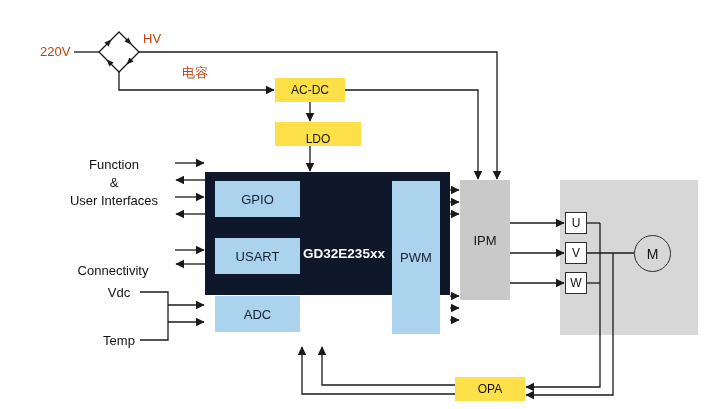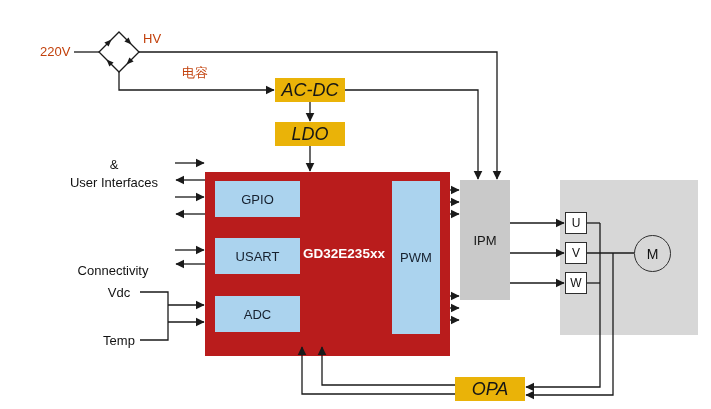--- a/index.html
+++ b/index.html
@@ -3,24 +3,24 @@
 <meta charset="utf-8">
 <style>
   * { margin:0; padding:0; box-sizing:border-box; }
   html,body { background:#ffffff; }
   body { font-family:"Liberation Sans","DejaVu Sans",sans-serif; color:#111; }
   .canvas { position:relative; width:711px; height:409px; background:#ffffff; overflow:hidden; }
 
   .lbl { position:absolute; font-size:13px; color:#c2410c; white-space:nowrap; }
   .txtgrp { position:absolute; text-align:center; font-size:13px; color:#121212; line-height:18px; }
 
-  .gblock { position:absolute; background:#eab308; display:flex; align-items:center;
-            justify-content:center; font-size:18px; color:#161616;font-style:italic; }
+  .gblock { position:absolute; background:#fde047; display:flex; align-items:center;
+            justify-content:center; font-size:12px; color:#161616; }
 
-  .mcu { position:absolute; left:205px; top:172px; width:245px; height:184px; background:#b91c1c; }
+  .mcu { position:absolute; left:205px; top:172px; width:245px; height:123px; background:#0f172a; }
   .pblock { position:absolute; background:#abd3ee; display:flex; align-items:center;
             justify-content:center; font-size:13px; color:#16202e; }
   .mcu-name { position:absolute; left:88px; top:74px; width:102px; text-align:center;
               color:#ffffff; font-weight:bold; font-size:13.5px; }
 
   .ipm { position:absolute; left:460px; top:180px; width:50px; height:120px; background:#c9c9c9;
          display:flex; align-items:center; justify-content:center; font-size:13px; color:#161616; }
   .panel { position:absolute; left:560px; top:180px; width:138px; height:155px; background:#d7d7d7; }
   .phase { position:absolute; width:22px; height:22px; background:#ffffff; border:1.5px solid #2e2e2e;
            display:flex; align-items:center; justify-content:center; font-size:12px; color:#111; }
@@ -38,25 +38,26 @@
 
 <div class="canvas">
 
   <div class="lbl" style="left:40px; top:44px;">220V</div>
   <div class="lbl" style="left:143px; top:31px;">HV</div>
   <div class="lbl" style="left:182px; top:64px;">电容</div>
 
   <div class="gblock" style="left:275px; top:78px; width:70px; height:24px;">
     <span>AC-DC</span>
   </div>
-  <div class="gblock" style="left:275px; top:122px; width:70px; height:24px;">
+  <div class="gblock" style="left:275px; top:122px; width:86px; height:24px;align-items:flex-end;">
     <span>LDO</span>
   </div>
 
   <div class="txtgrp" style="left:58px; top:156px; width:112px;">
+    <div>Function</div>
     <div>&amp;</div>
     <div>User Interfaces</div>
   </div>
   <div class="txtgrp" style="left:56px; top:262px; width:114px;">Connectivity</div>
   <div class="txtgrp" style="left:98px; top:284px; width:42px;">Vdc</div>
   <div class="txtgrp" style="left:96px; top:332px; width:46px;">Temp</div>
 
   <div class="mcu">
     <div class="pblock" style="left:10px; top:9px; width:85px; height:36px;">
       <span>GPIO</span>

